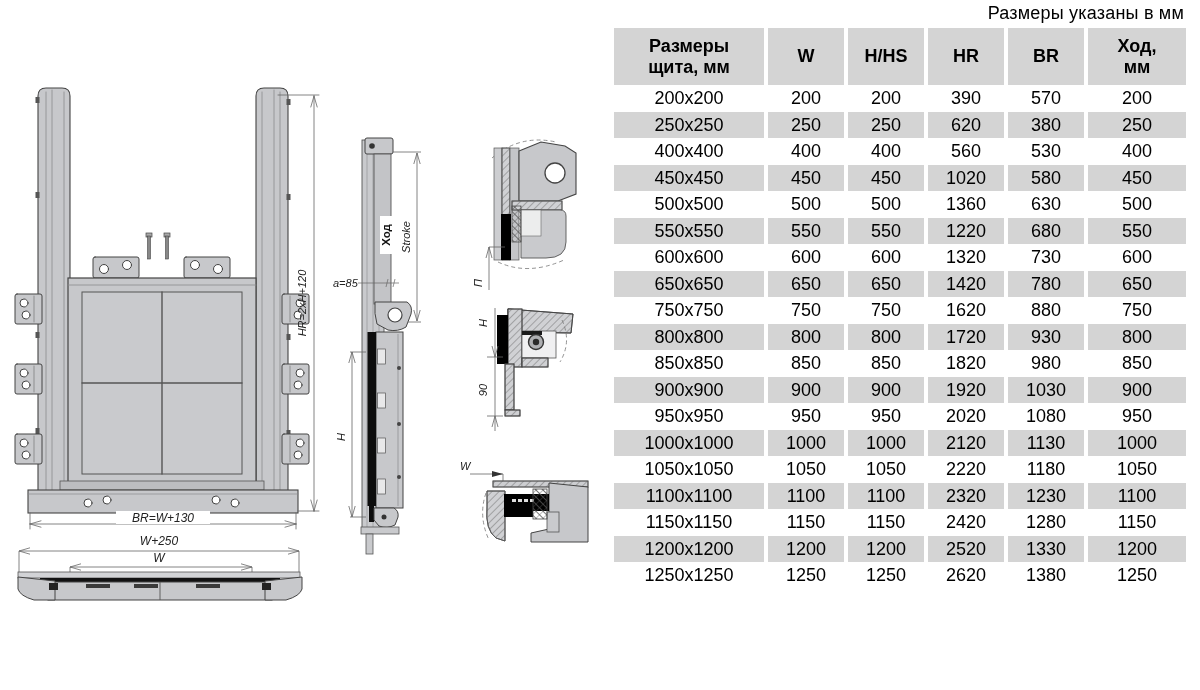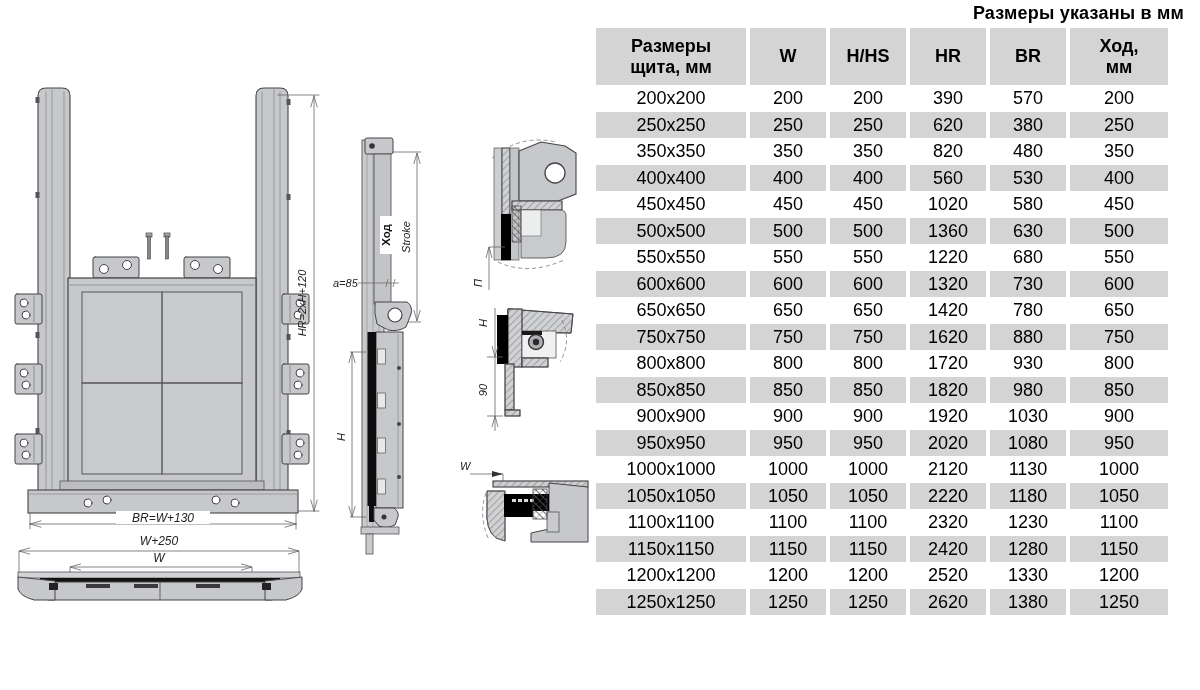--- a/index.html
+++ b/index.html
@@ -1,20 +1,20 @@
 <!DOCTYPE html>
 <html><head>
 <meta charset="utf-8">
 <style>
   html,body{margin:0;padding:0;background:#fff;}
   body{width:1200px;height:690px;position:relative;overflow:hidden;
        font-family:"Liberation Sans", sans-serif;color:#000;}
-  .page-title{position:absolute;top:3px;right:16px;font-size:18px;font-weight:bold;
+  .page-title{position:absolute;top:3px;right:16px;font-size:18px;font-weight:normal;
               letter-spacing:0.2px;}
-  table.dims{position:absolute;left:592px;top:28px;width:580px;
+  table.dims{position:absolute;left:610px;top:28px;width:580px;
              border-collapse:separate;border-spacing:4px 0;table-layout:fixed;}
   table.dims th{background:#d4d4d4;font-weight:bold;font-size:18px;line-height:1.12;
                 height:57px;vertical-align:middle;text-align:center;padding:0;}
   table.dims td{font-size:18px;height:26.5px;text-align:center;padding:0;
                 vertical-align:middle;line-height:1;}
   table.dims tbody tr:nth-child(even) td{background:#d4d4d4;}
   .drawing{position:absolute;left:0;top:0;}
   svg text{font-family:"Liberation Sans", sans-serif;}
   .dimtxt{font-size:11px;font-style:italic;fill:#222;}
   .dimtxt2{font-size:12px;font-style:italic;fill:#222;}
@@ -68,28 +68,20 @@
       </tr>
       <tr>
         <td>250x250</td>
         <td>250</td>
         <td>250</td>
         <td>620</td>
         <td>380</td>
         <td>250</td>
       </tr>
       <tr>
-        <td>350x350</td>
-        <td>350</td>
-        <td>350</td>
-        <td>820</td>
-        <td>480</td>
-        <td>350</td>
-      </tr>
-      <tr>
         <td>400x400</td>
         <td>400</td>
         <td>400</td>
         <td>560</td>
         <td>530</td>
         <td>400</td>
       </tr>
       <tr>
         <td>450x450</td>
         <td>450</td>

